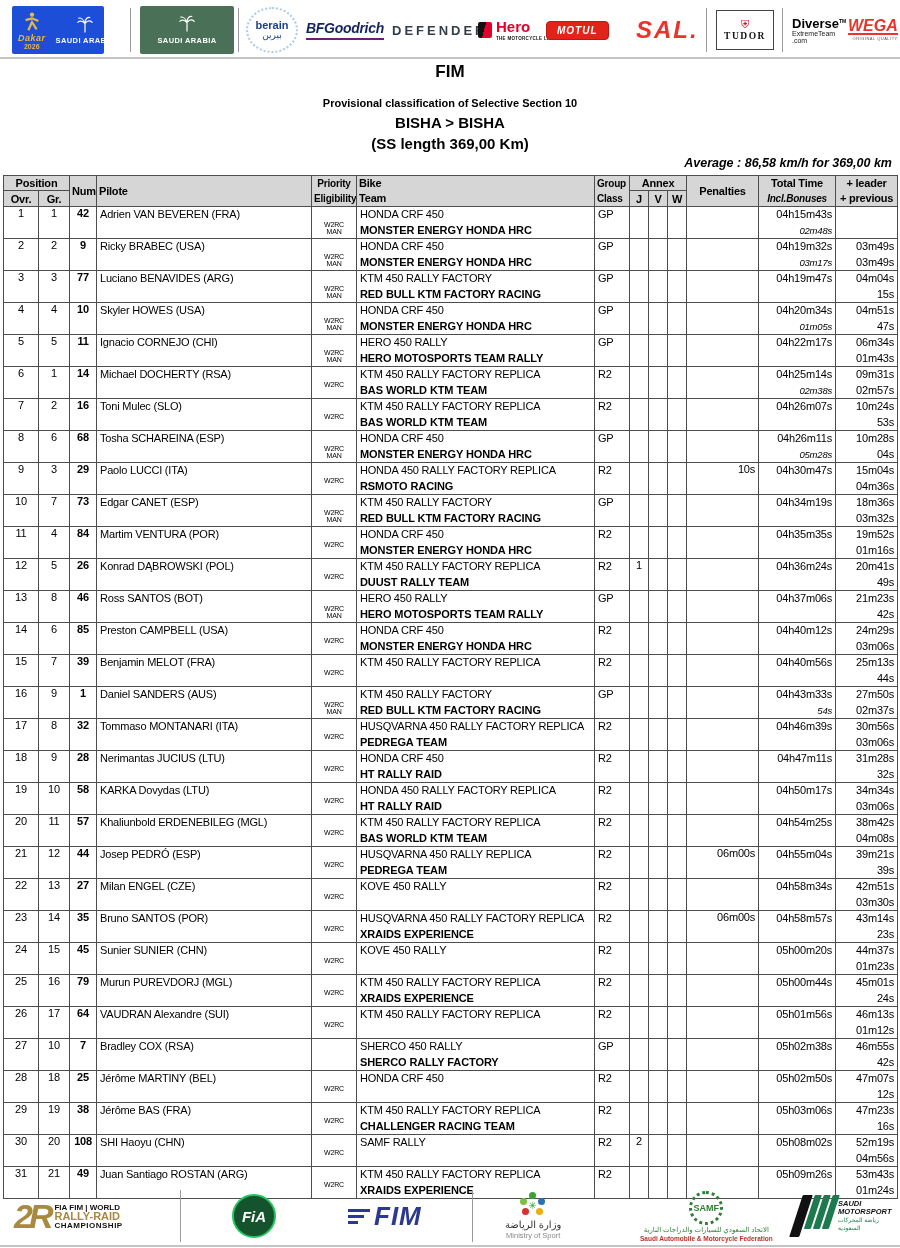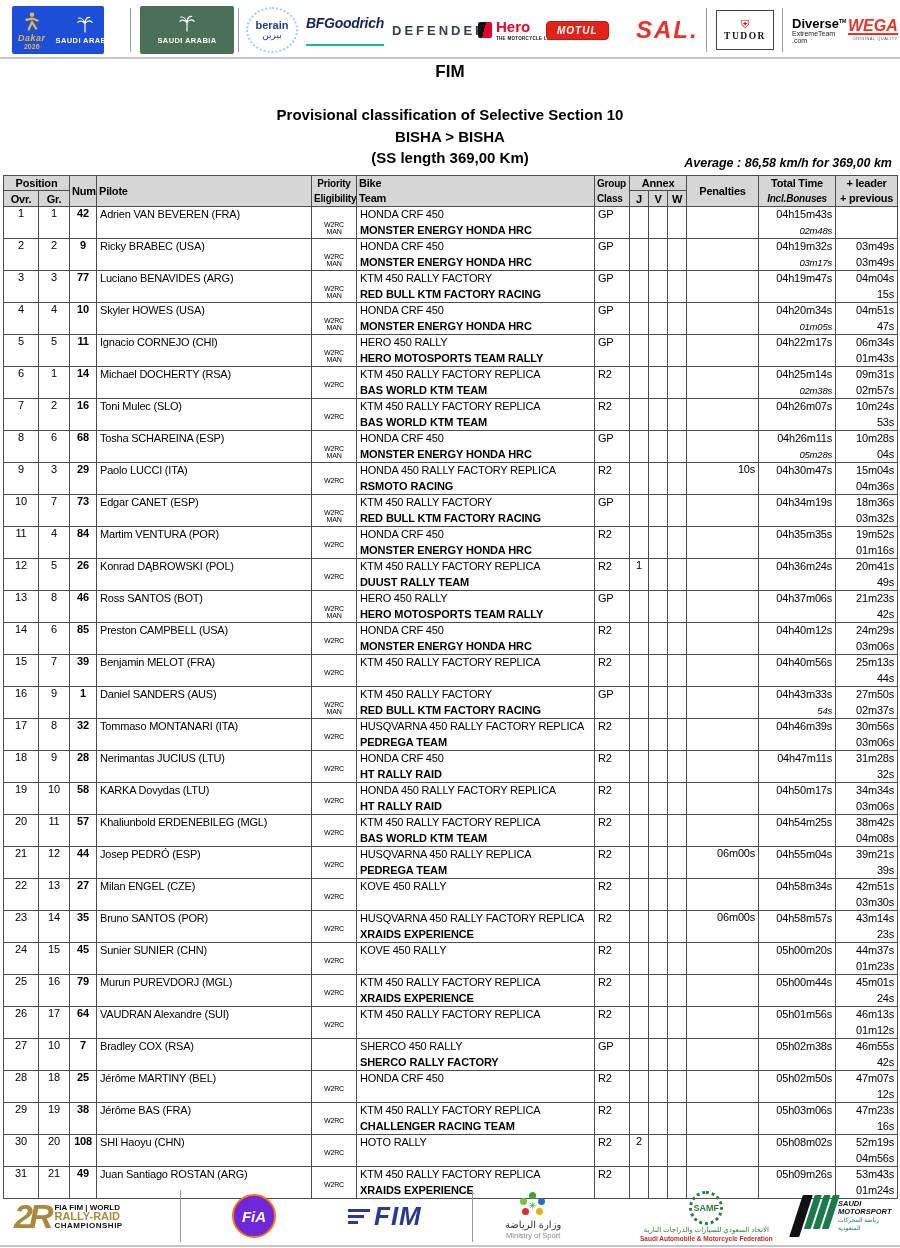--- a/index.html
+++ b/index.html
@@ -22,21 +22,21 @@
   .box-country { color:#fff; font-size:7.5px; font-weight:bold; letter-spacing:.4px; white-space:nowrap; }
   .saudi-box { left:140px; width:94px; background:#4a7157; border-radius:2px; padding:4px; justify-content:center; }
   .saudi-box .box-right { gap:3px; }
 
   .berain { left:244px; width:56px; flex-direction:column; justify-content:center; gap:0; }
   .berain-ring { width:52px; height:46px; border:2px dotted #a9cbe8; border-radius:50%; display:flex; flex-direction:column; align-items:center; justify-content:center; }
   .berain-latin { color:#1c3e8e; font-weight:bold; font-size:11px; line-height:10px; }
   .berain-ar { color:#1c3e8e; font-size:9px; line-height:10px; }
 
   .bfg { left:306px; flex-direction:column; align-items:flex-start; justify-content:center; }
-  .bfg-txt { color:#14245e; font-weight:900; font-style:italic; font-size:14px; letter-spacing:-.3px; border-bottom:2px solid #14b8a6; padding-bottom:13px; }
+  .bfg-txt { color:#14245e; font-weight:900; font-style:italic; font-size:14px; letter-spacing:-.3px; border-bottom:2px solid #701a75; padding-bottom:2px; }
   .defender { left:392px; color:#333f48; font-weight:600; font-size:13px; letter-spacing:3px; }
   .hero { left:478px; gap:4px; }
   .hero-mark { width:14px; height:16px; background:linear-gradient(105deg,#111 45%,#e4002b 45%); border-radius:2px; }
   .hero-txt { display:flex; flex-direction:column; }
   .hero-name { color:#e4002b; font-weight:900; font-size:15px; line-height:14px; }
   .hero-tag { color:#111; font-size:4.5px; font-weight:bold; letter-spacing:.3px; margin-top:2px; }
   .motul { left:546px; }
   .motul-box { background:#e2231a; border-radius:4px; padding:3px 10px; color:#fff; font-weight:900; font-style:italic; font-size:10px; letter-spacing:1px; border:1px solid #b71b14; }
   .sal { left:636px; color:#e8342c; font-weight:900; font-size:24px; letter-spacing:2px; font-style:italic; }
 
@@ -48,21 +48,21 @@
   .diverse-name { font-weight:900; font-size:13px; line-height:11px; color:#000; }
   .diverse-name sup { font-size:5px; }
   .diverse-sub { font-size:7px; line-height:7px; color:#222; }
   .wega { left:848px; flex-direction:column; align-items:center; justify-content:center; }
   .wega-name { color:#e8342c; font-weight:900; font-style:italic; font-size:16px; line-height:14px; border-bottom:2.5px solid #e8342c; }
   .wega-tag { font-size:4px; color:#555; letter-spacing:.5px; margin-top:1px; align-self:flex-end; }
 
   
   .titles { position:absolute; top:62px; left:0; width:900px; text-align:center; }
   .t-fim { font-size:17px; font-weight:bold; }
-  .t-sub { font-size:15px; font-weight:bold; margin-top:24px; }
+  .t-sub { font-size:11px; font-weight:bold; margin-top:15px; }
   .t-route { font-size:15px; font-weight:bold; margin-top:5px; }
   .t-len { font-size:15px; font-weight:bold; margin-top:4px; }
   .average { position:absolute; top:156px; right:8px; font-size:12.5px; font-weight:bold; font-style:italic; }
 
   
   table { position:absolute; top:175px; left:3px; width:894px; border-collapse:collapse; table-layout:fixed;padding-left:45px; }
   th, td { border:1px solid #4d4d4d; font-size:11px; letter-spacing:-.2px; overflow:hidden; }
   thead th { background:#d6d6d6; font-weight:bold; padding:0 2px; }
   thead tr.h1 th { height:15px; }
   thead tr.h2 th { height:16px; }
@@ -85,21 +85,21 @@
   .footer-bar { position:absolute; top:1188px; left:0; width:809px; height:56px; }
   .ft { position:absolute; top:0; height:56px; display:flex; align-items:center; }
   .fvdiv { position:absolute; top:2px; height:52px; width:1px; background:#9a9a9a; }
   .w2rc { left:14px; gap:5px; }
   .w2rc-mark { color:#a8893d; font-weight:900; font-size:34px; letter-spacing:-4px; font-style:italic; }
   .w2rc-txt { display:flex; flex-direction:column; line-height:9px; }
   .w2rc-l1 { font-size:8px; font-weight:900; color:#111; }
   .w2rc-l2 { font-size:11px; font-weight:900; color:#a8893d; }
   .w2rc-l3 { font-size:8px; font-weight:900; color:#111; letter-spacing:.5px; }
   .fia { left:232px; }
-  .fia-circle { width:44px; height:44px; border-radius:50%; background:#6d28d9; border:2px solid #f97316; color:#fff; display:flex; align-items:center; justify-content:center; font-weight:900; font-size:15px; font-style:italic; }
+  .fia-circle { width:44px; height:44px; border-radius:50%; background:#14532d; border:2px solid #22c55e; color:#fff; display:flex; align-items:center; justify-content:center; font-weight:900; font-size:15px; font-style:italic; }
   .fim { left:348px; gap:4px; }
   .fim-lines { display:flex; flex-direction:column; gap:3px; }
   .fim-lines span { display:block; height:3px; background:#2b3990; }
   .fim-lines span:nth-child(1){ width:22px; } .fim-lines span:nth-child(2){ width:16px; } .fim-lines span:nth-child(3){ width:10px; }
   .fim-txt { color:#2b3990; font-weight:900; font-style:italic; font-size:26px; letter-spacing:1px; }
   .ministry { left:505px; flex-direction:column; justify-content:center; gap:1px; }
   .flower { position:relative; width:26px; height:26px; }
   .flower i { position:absolute; width:7px; height:7px; border-radius:50%; }
   .flower .palm { position:absolute; left:8px; top:8px; color:#3aa335; font-size:10px; font-style:normal; }
   .min-ar { font-size:10px; color:#333; }
@@ -1189,21 +1189,21 @@
       <td class="c">30</td>
       <td class="c">20</td>
       <td class="c bold">108</td>
       <td>
             <div class="line">SHI Haoyu (CHN)</div>
           </td>
       <td>
             <div class="prio-txt">W2RC</div>
           </td>
       <td>
-        <div class="line">HOTO RALLY</div>
+        <div class="line">SAMF RALLY</div>
         <div class="line2 team-name"></div>
       </td>
       <td>
             <div class="cls-txt">R2</div>
           </td>
       <td class="c">2</td>
       <td class="c"></td>
       <td class="c"></td>
       <td class="r"></td>
       <td>

